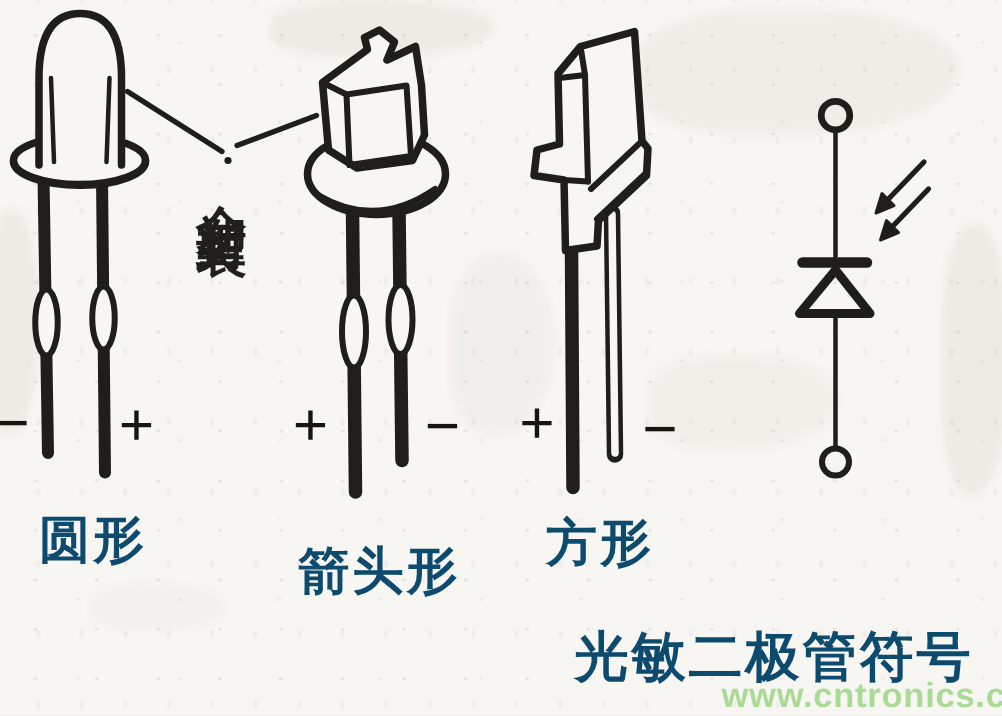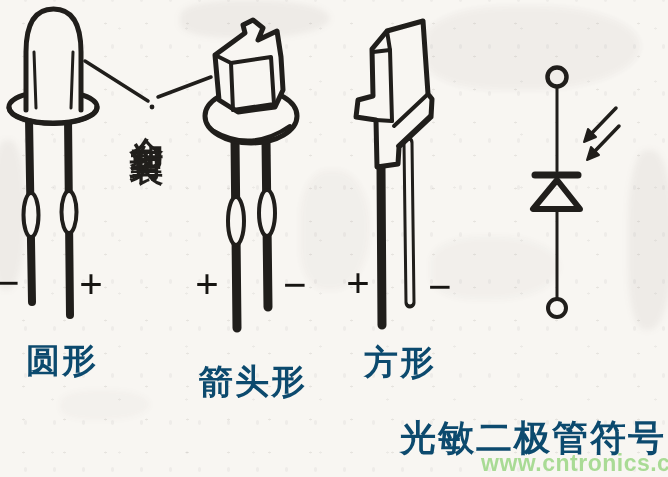--- a/index.html
+++ b/index.html
@@ -131,16 +131,16 @@
   <div class="polarity" style="left:78px;top:265px;">+</div>
   <div class="polarity" style="left:194px;top:265px;">+</div>
   <div class="polarity" style="left:282px;top:266px;">−</div>
   <div class="polarity" style="left:345px;top:264px;">+</div>
   <div class="polarity" style="left:427px;top:268px;">−</div>
 
   <div class="label shape-label" style="left:22px;top:343px;width:80px;">圆形</div>
   <div class="label shape-label" style="left:196px;top:364px;width:114px;">箭头形</div>
   <div class="label shape-label" style="left:360px;top:345px;width:76px;text-align:right;">方形</div>
 
-  <div class="label caption" style="left:400px;top:420px;width:238px;">光敏二极管符号</div>
+  <div class="label caption" style="left:383px;top:420px;width:238px;">光敏二极管符号</div>
 
   <div class="watermark" style="left:481px;top:452px;color:#a9db95;">www.cntronics.com</div>
 </div>
 
 </body></html>

